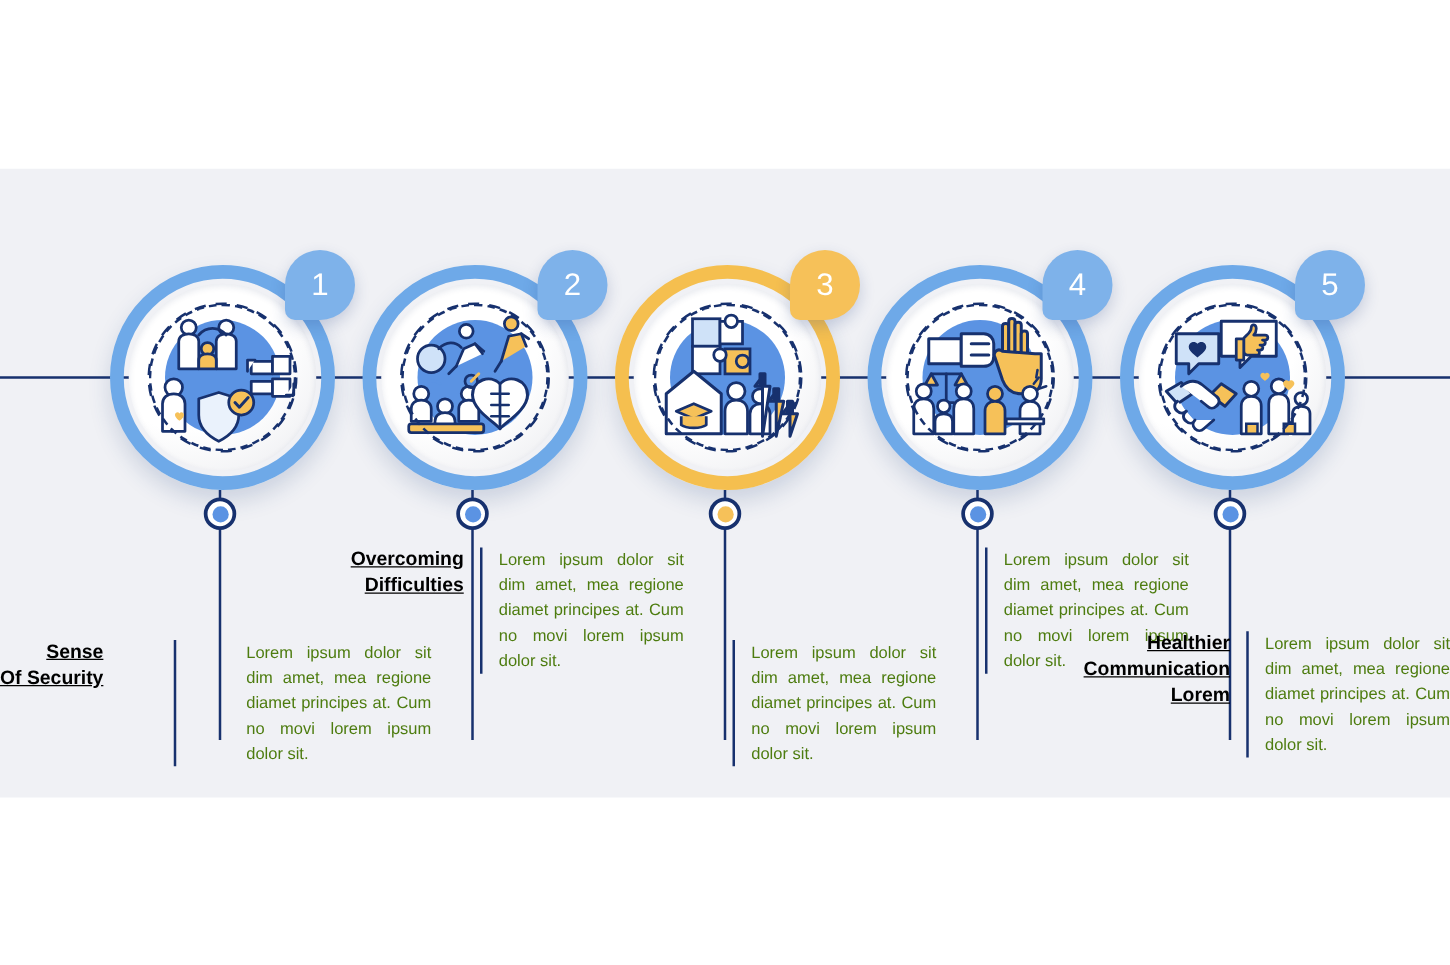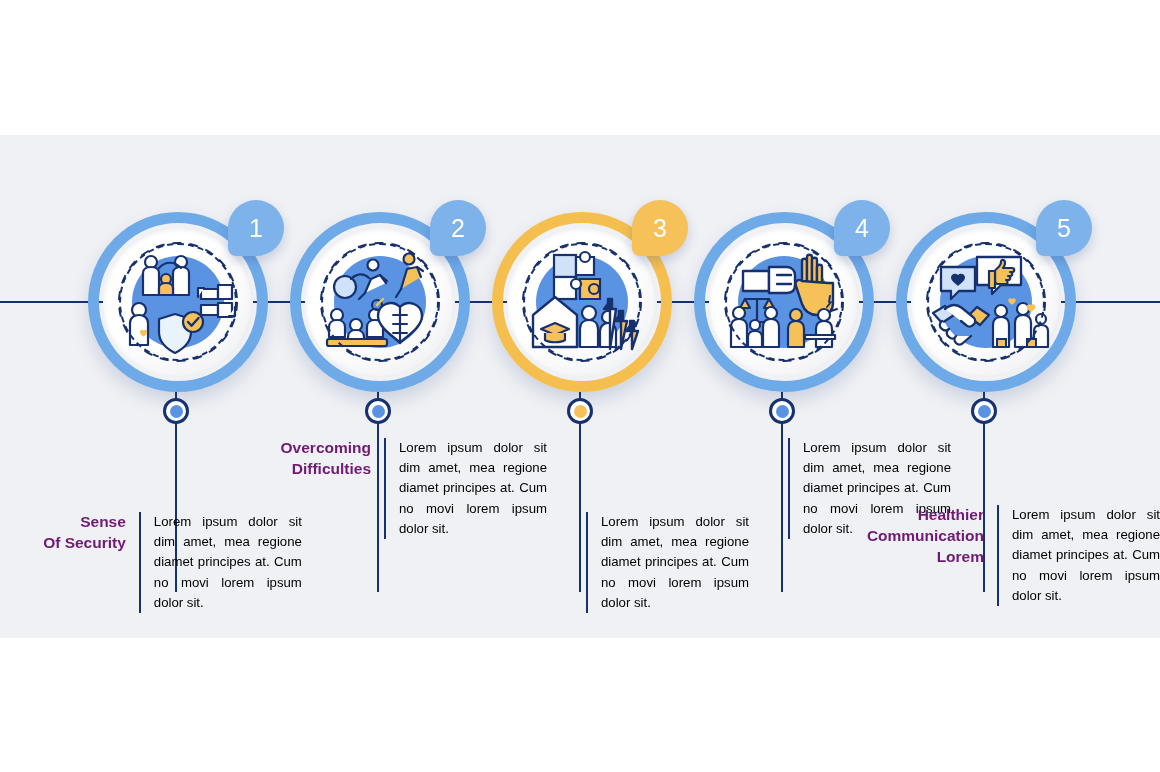--- a/index.html
+++ b/index.html
@@ -67,28 +67,29 @@
     box-sizing:border-box;
     border:3px solid #17316e;background:#ffffff;
     display:flex;align-items:center;justify-content:center;
   }
   .dot i{display:block;width:13px;height:13px;border-radius:50%;background:#5b93e3;}
   .dot.amber i{background:#f6c159;}
 
   
   .block{position:absolute;display:flex;align-items:flex-start;}
   .ttl{
-    color:#701a75;
+    color:#000000;
     font-size:15.5px;font-weight:bold;line-height:1.35;
     text-align:right;white-space:pre-line;
     padding-right:13px;
+    text-decoration:underline;
   }
   .rule{width:2px;background:#17316e;align-self:stretch;}
   .body{
-    color:#000000;
+    color:#4d7c0f;
     font-size:13.2px;line-height:1.53;
     text-align:justify;
     padding-left:13px;
     width:148px;
   }
 </style>
 </head>
 <body>
 
 <div id="stage">
@@ -133,21 +134,21 @@
           <path d="M132 80v9h-6"></path>
       </g>
     </svg>
     <div class="dashring"></div>
     <div class="badge">1</div>
   </div>
   <div class="stem" style="left:175px;top:392px;height:200px;"></div>
   <div class="dot" style="left:163px;top:398px;">
       <i></i>
     </div>
-  <div class="block" style="left:0px;top:512px;width:345px;justify-content:center;">
+  <div class="block" style="left:0px;top:512px;width:345px;justify-content:space-between;">
     <div class="ttl">Sense
 Of Security</div>
     <div class="rule"></div>
     <div class="body">Lorem ipsum dolor sit dim amet, mea regione diamet principes at. Cum no movi lorem ipsum dolor sit.</div>
   </div>
 
   <div class="node" style="left:290px;top:212px;">
     <div class="ring-outer"></div>
     <div class="ring-inner"></div>
     <svg class="art" viewBox="0 0 150 150">

